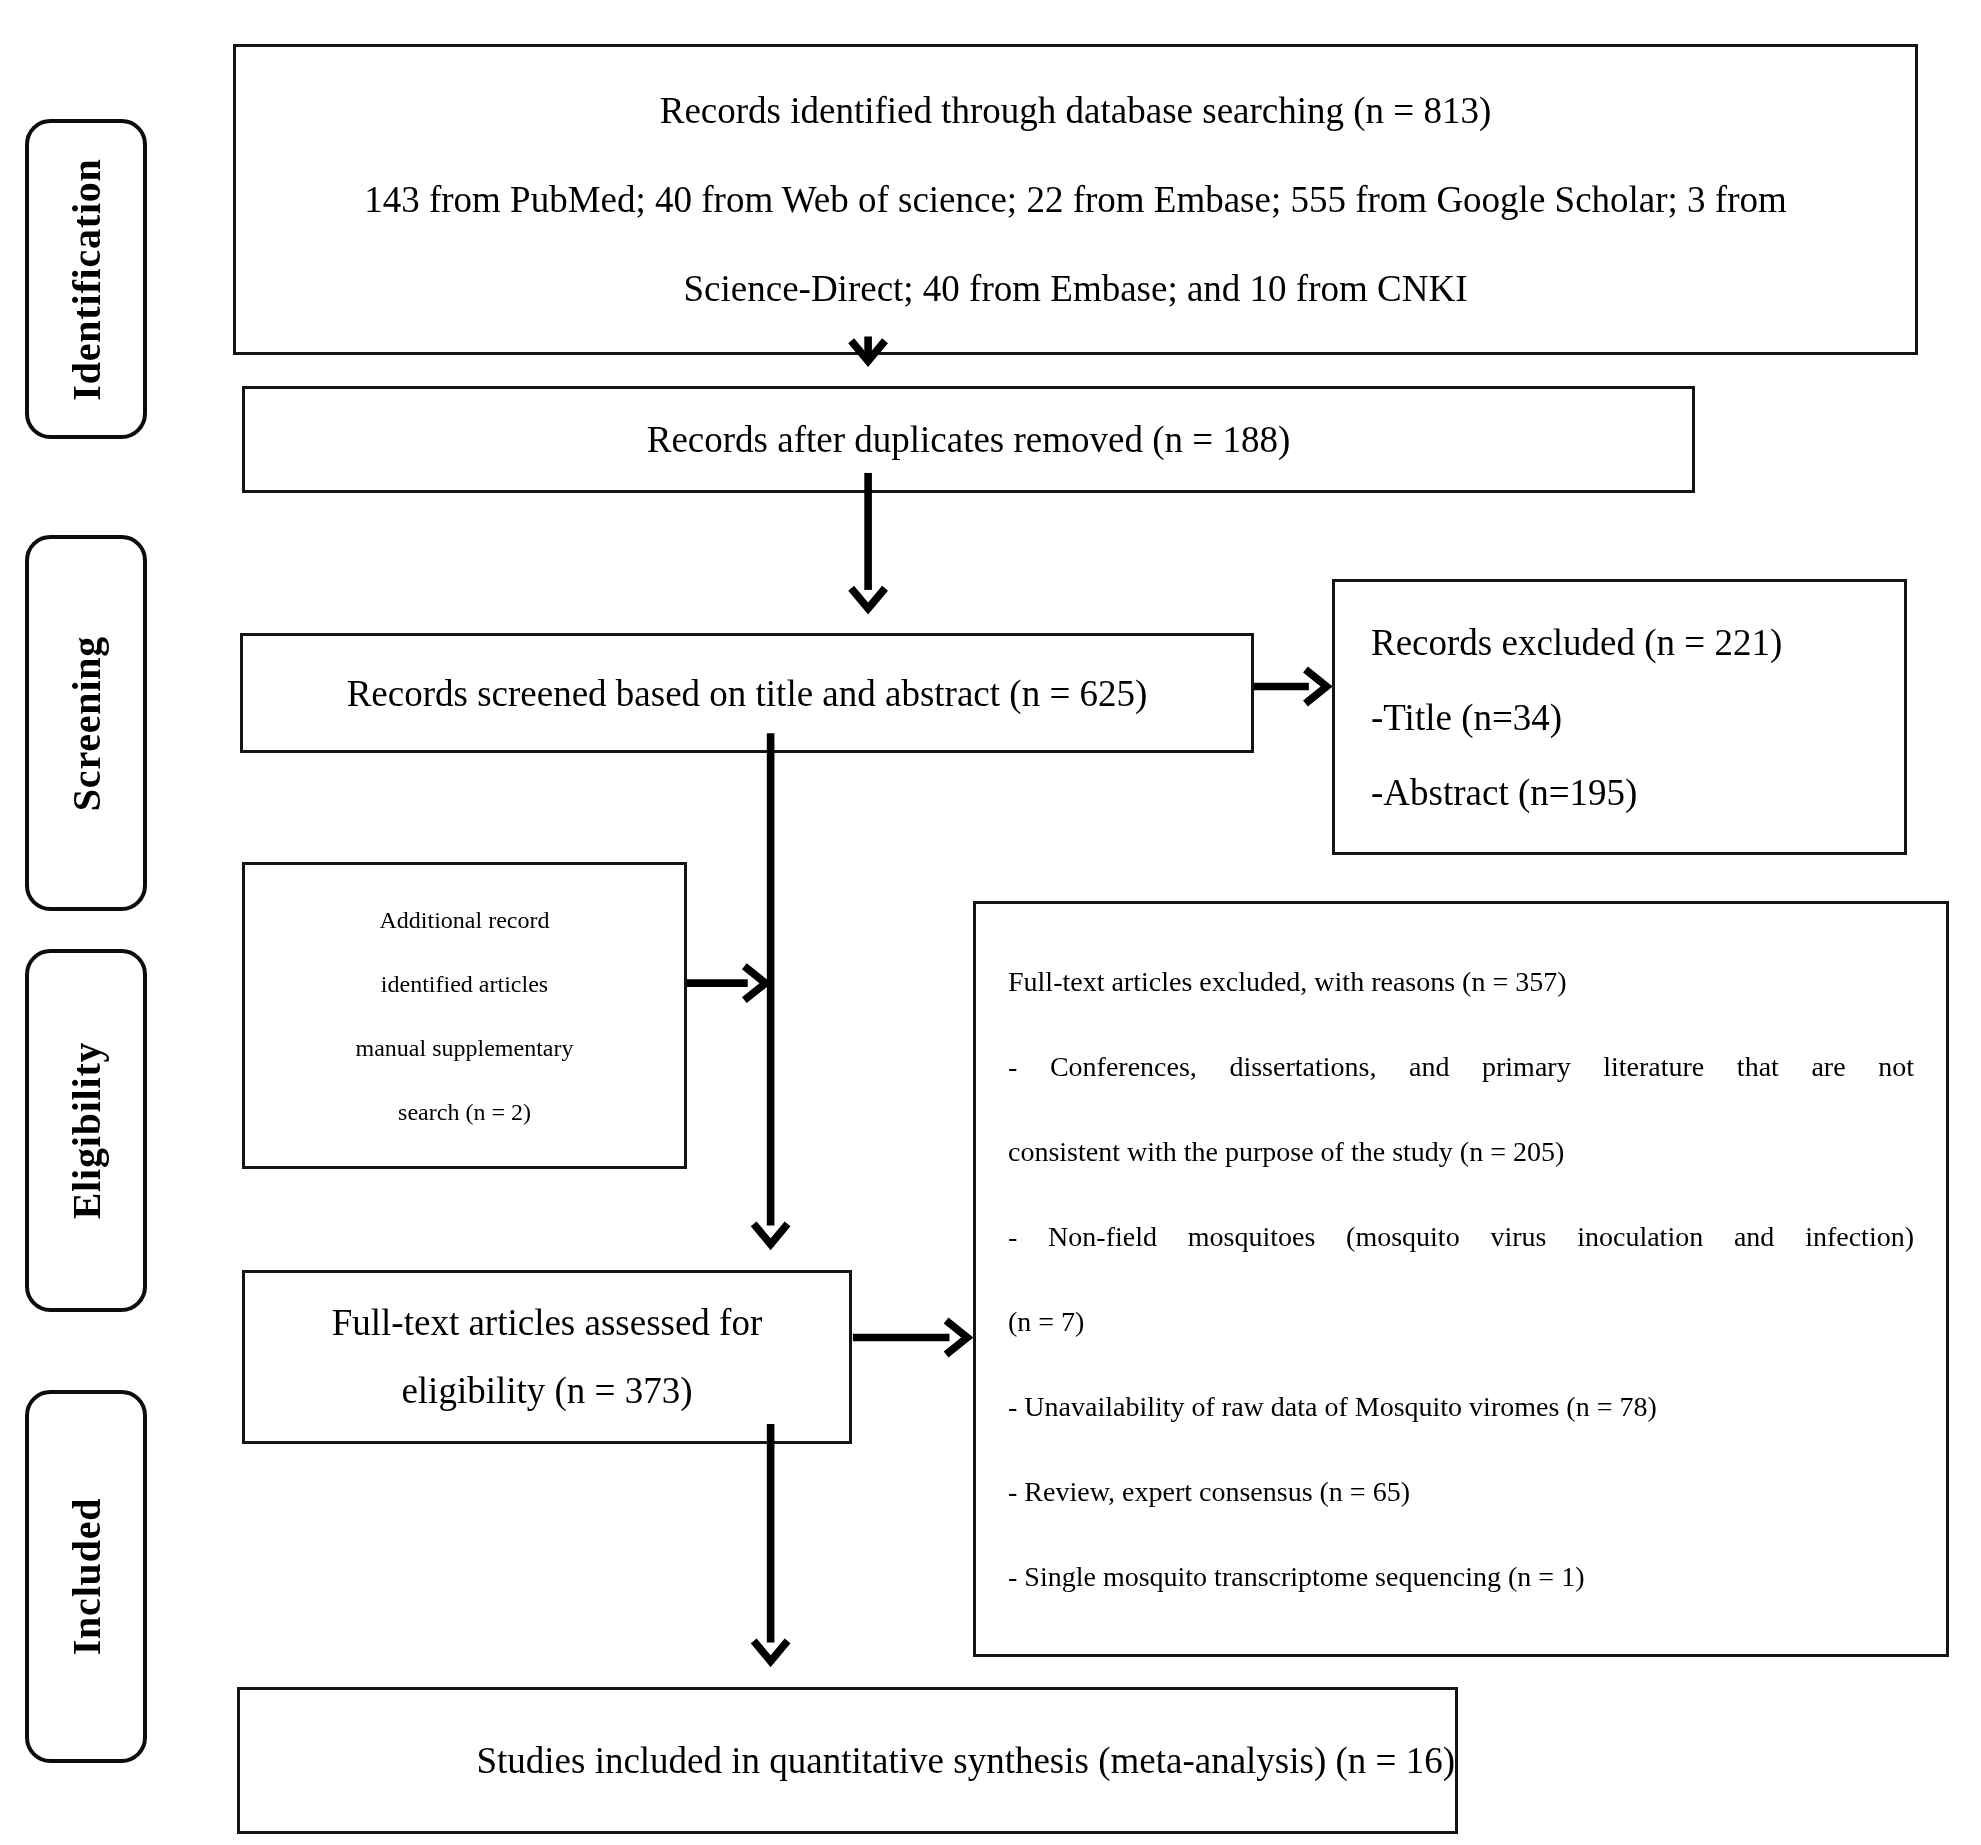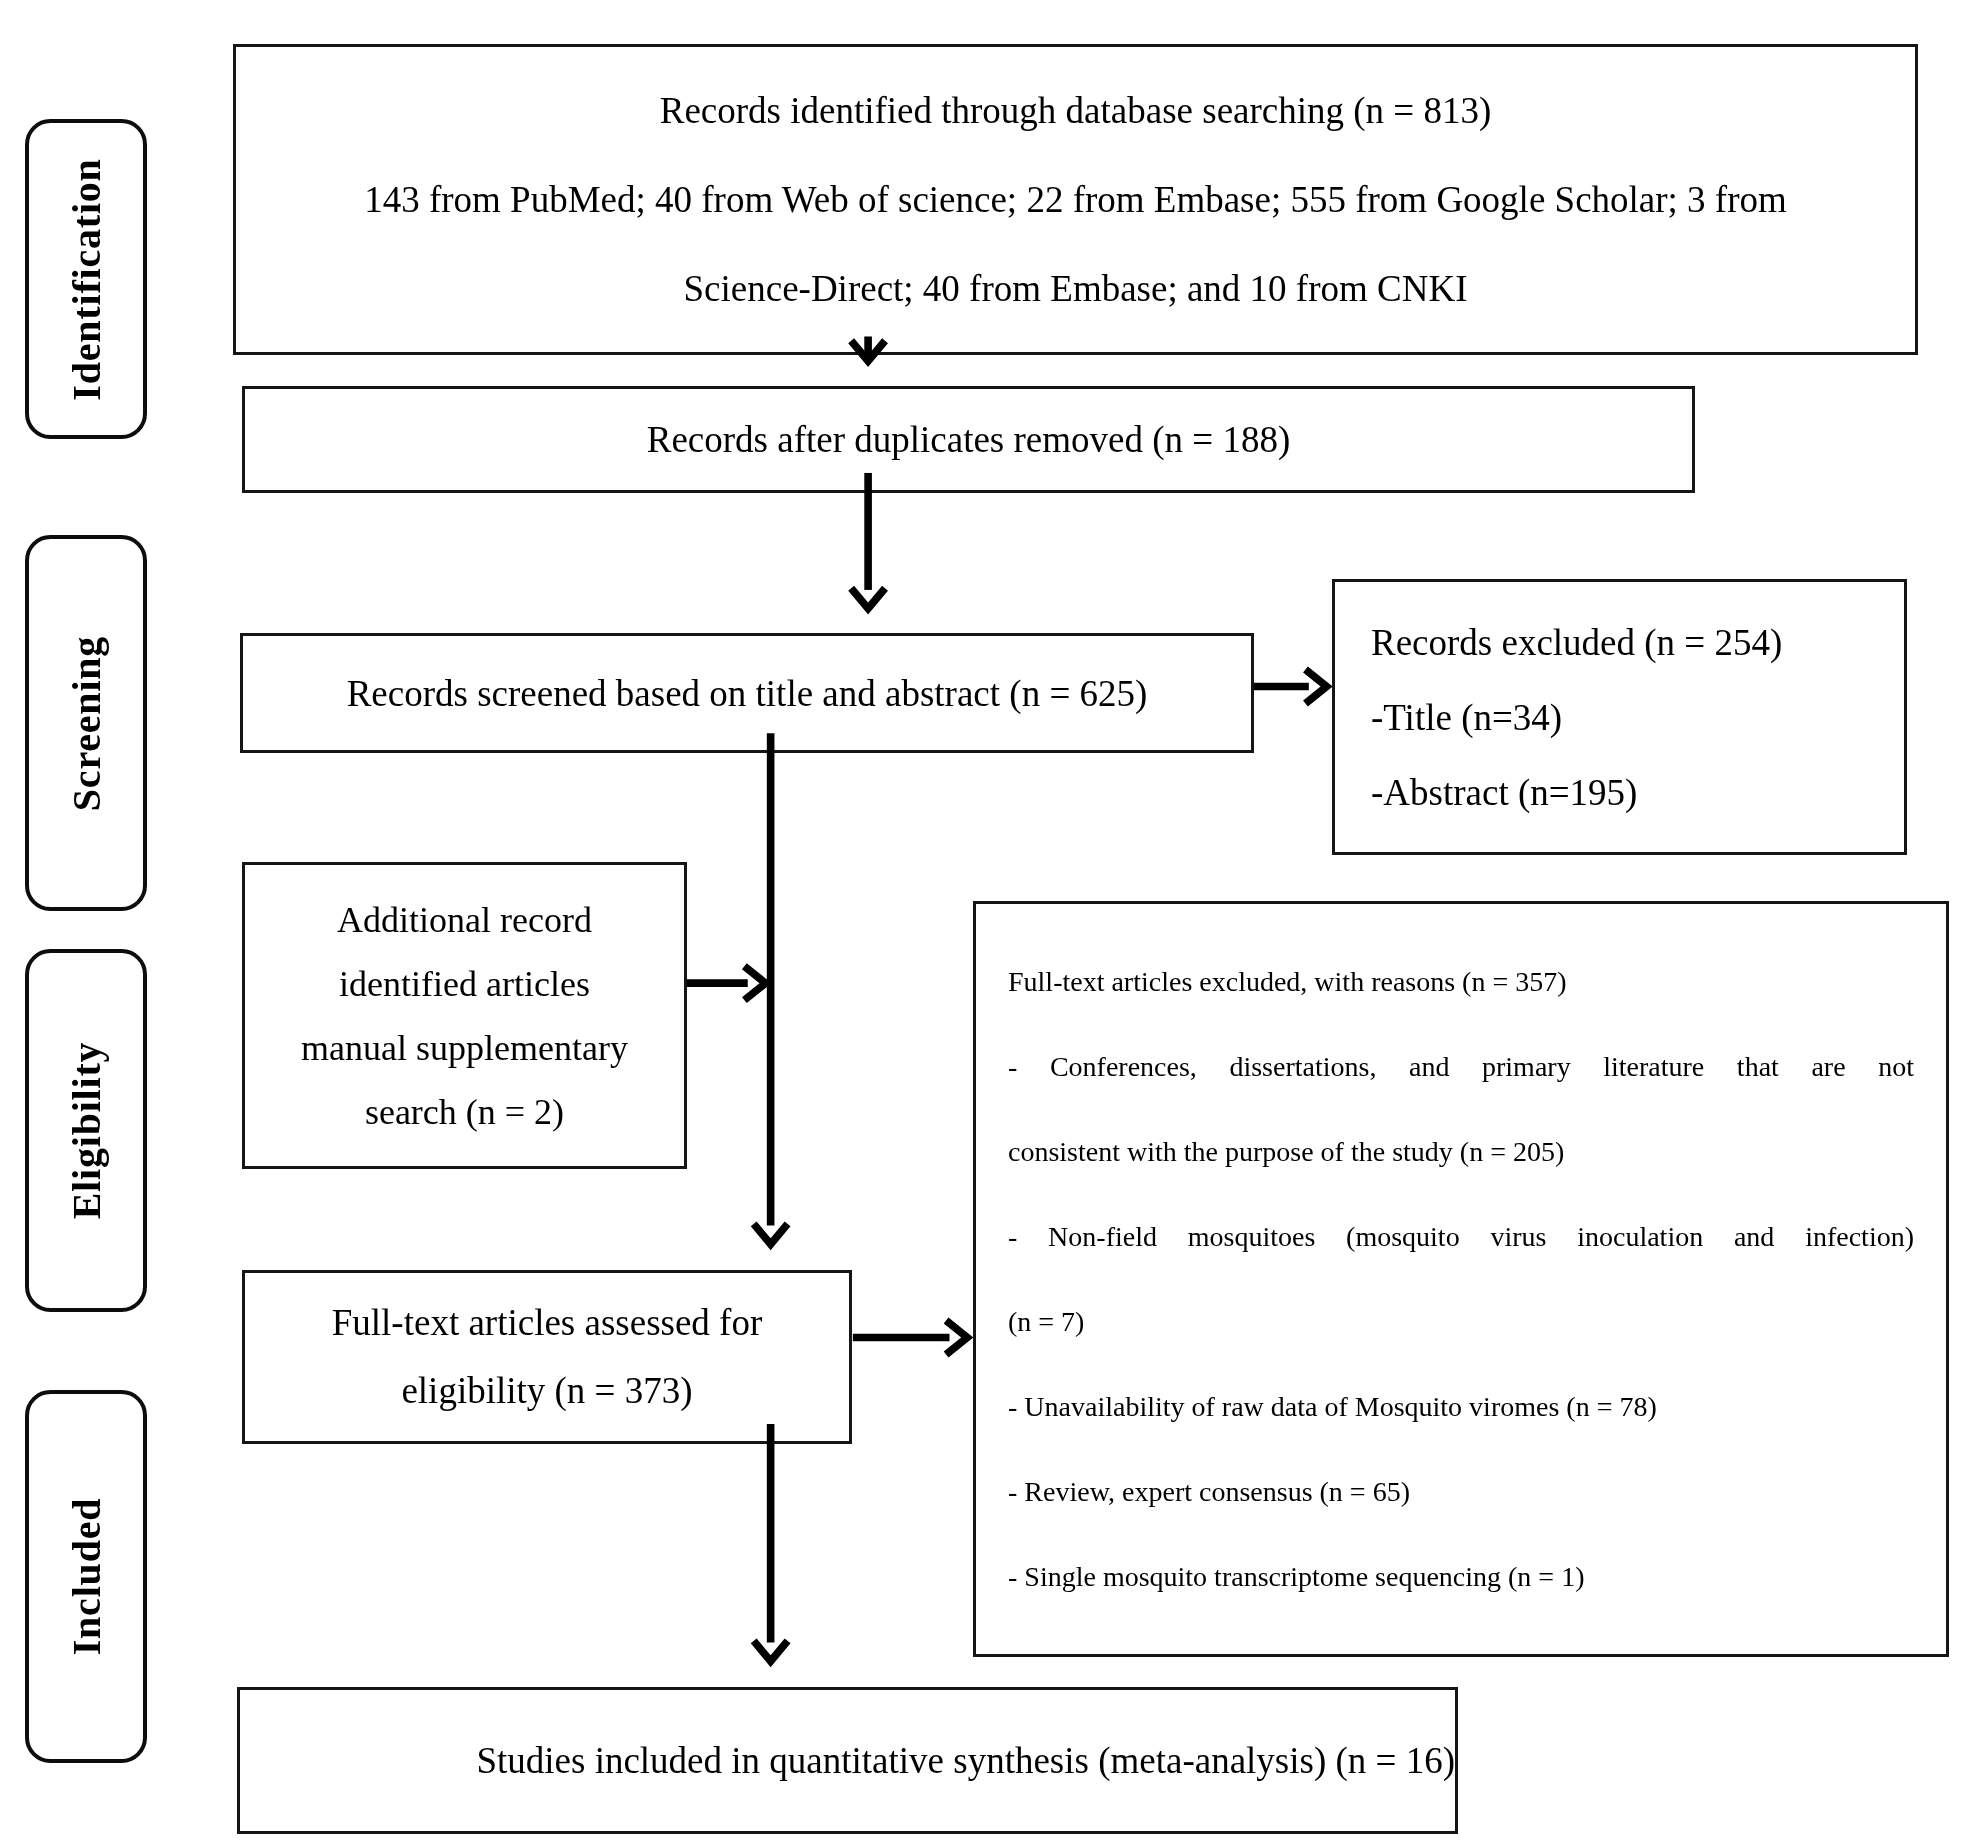--- a/index.html
+++ b/index.html
@@ -47,21 +47,21 @@
     font-weight: 700;
     letter-spacing: 0.8px;
   }
   
   #box-identified { left: 233px; top: 24px; width: 1685px; height: 311px; }
   #box-duplicates { left: 242px; top: 366px; width: 1453px; height: 107px; }
   #box-screened   { left: 240px; top: 613px; width: 1014px; height: 120px; }
   #box-rec-excluded { left: 1332px; top: 559px; width: 575px; height: 276px; align-items: flex-start; padding-left: 36px; }
   #box-rec-excluded .line { line-height: 75px; text-align: left; }
   #box-additional { left: 242px; top: 842px; width: 445px; height: 307px; }
-  #box-additional .line { line-height: 64px; font-size: 36px; }
+  #box-additional .line { line-height: 64px; font-size: 24px; }
   #box-ft-excluded { left: 973px; top: 881px; width: 976px; height: 756px; padding: 0 32px; }
   #box-ft-excluded .line {
     font-size: 28px;
     line-height: 85px;
     text-align: left;
     white-space: normal;
   }
   #box-ft-excluded .line.justified {
     text-align: justify;
     text-align-last: justify;
@@ -113,21 +113,21 @@
 
   <div class="flowbox" id="box-duplicates">
     <div class="line">Records after duplicates removed (n = 188)</div>
   </div>
 
   <div class="flowbox" id="box-screened">
     <div class="line">Records screened based on title and abstract (n = 625)</div>
   </div>
 
   <div class="flowbox" id="box-rec-excluded">
-    <div class="line">Records excluded (n = 254)</div>
+    <div class="line">Records excluded (n = 221)</div>
     <div class="line">-Title (n=34)</div>
     <div class="line">-Abstract (n=195)</div>
   </div>
 
   <div class="flowbox" id="box-additional">
     <div class="line">Additional record</div>
     <div class="line">identified articles</div>
     <div class="line">manual supplementary</div>
     <div class="line">search (n = 2)</div>
   </div>

